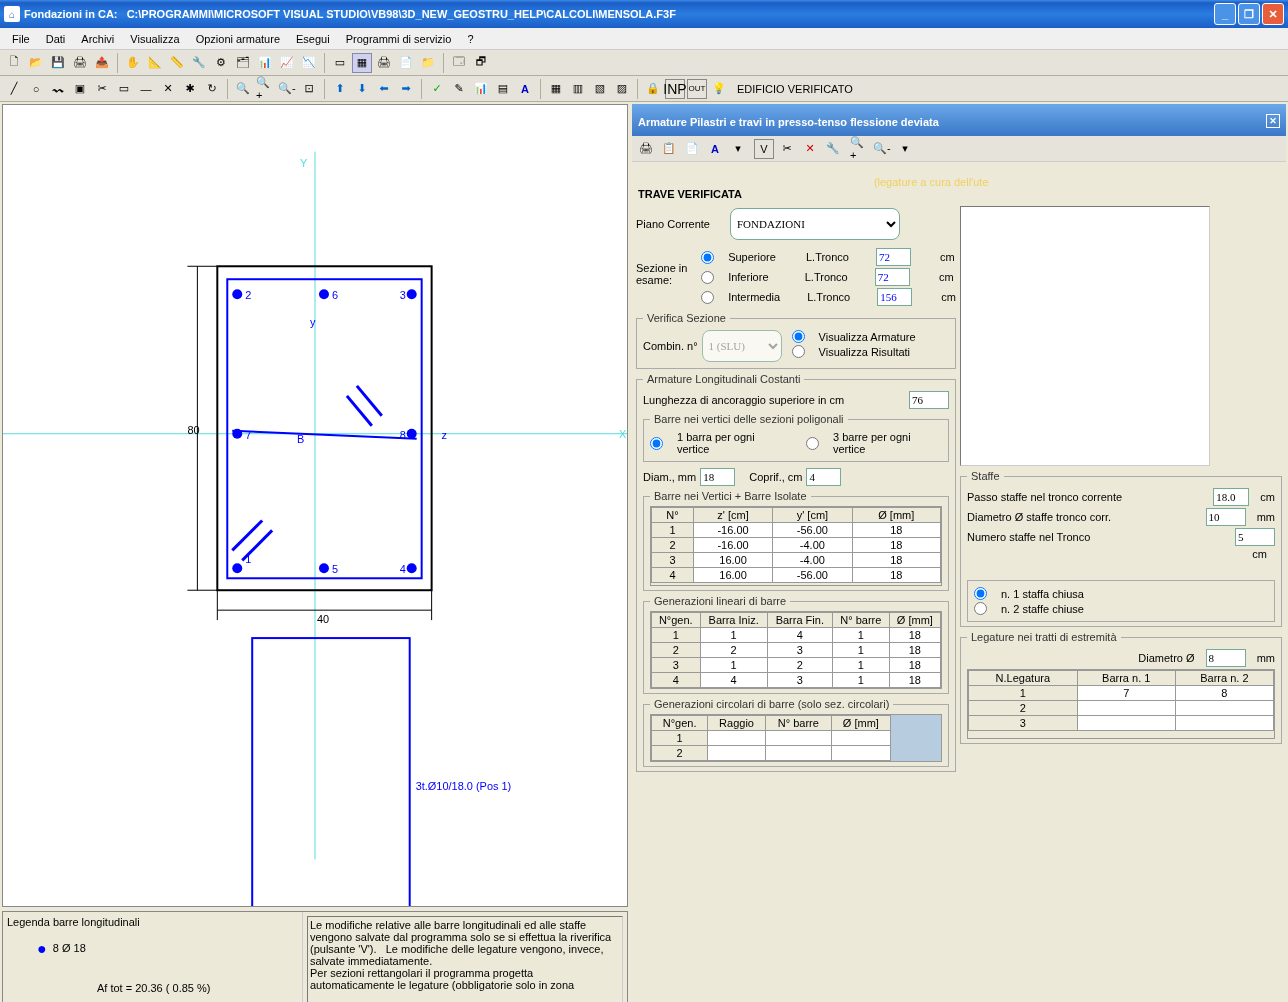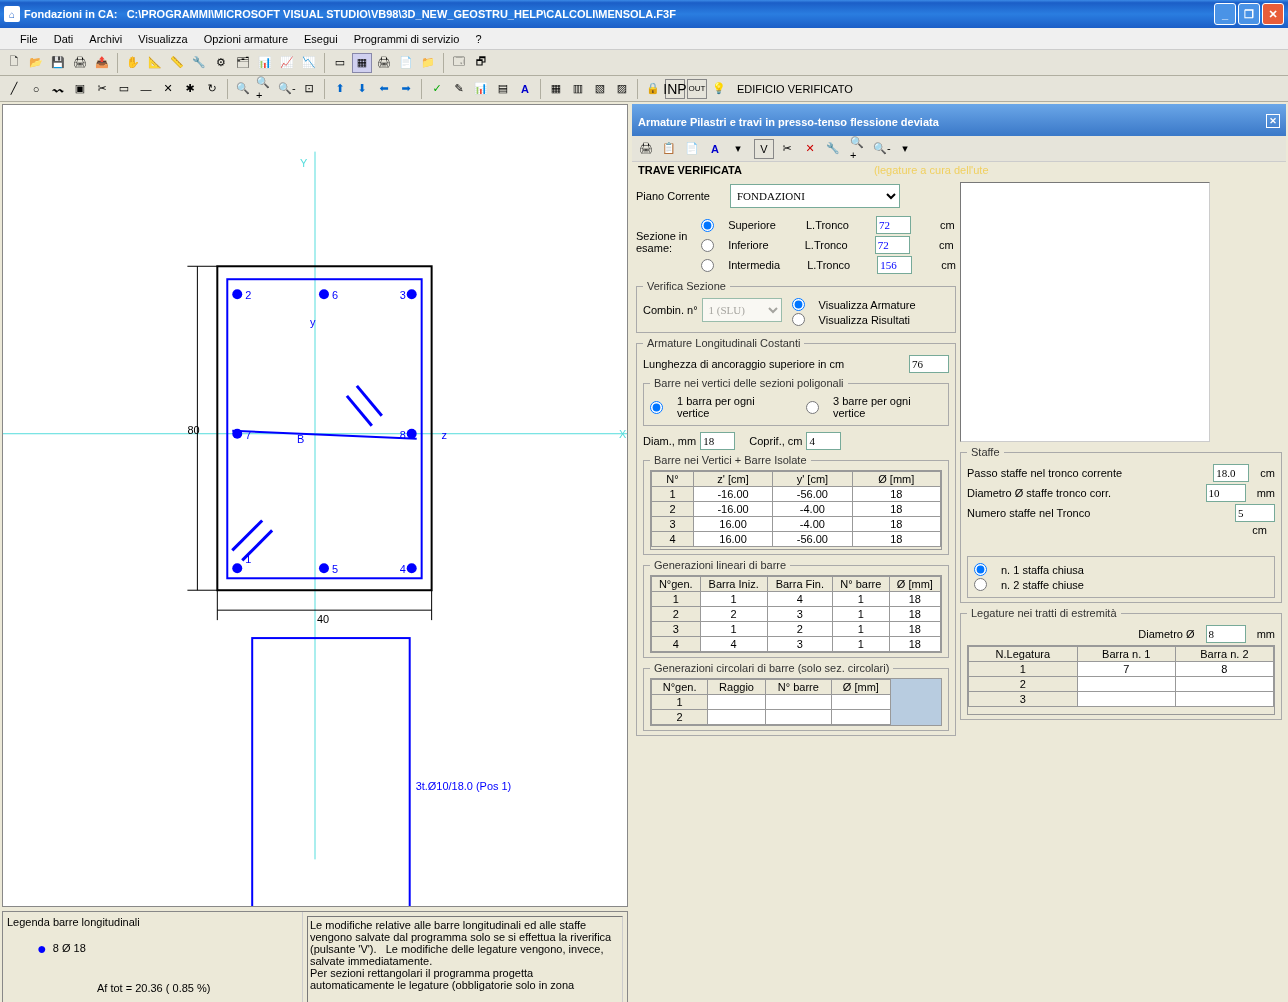--- a/index.html
+++ b/index.html
@@ -3,21 +3,21 @@
 <meta charset="utf-8">
 <style>
 * { margin: 0; padding: 0; box-sizing: border-box; font-family: Tahoma, sans-serif; font-size: 11px; }
 body { background: #ece9d8; width: 1288px; height: 1002px; overflow: hidden; }
 .titlebar { background: linear-gradient(to bottom, #3b8ae6, #1b5ec7 10%, #2a7de0 50%, #1b5ec7); height: 28px; display: flex; align-items: center; padding: 0 4px; color: #fff; font-weight: bold; }
 .titlebar .icon { width: 16px; height: 16px; margin-right: 4px; background: #fff; border-radius: 2px; display: flex; align-items: center; justify-content: center; color: #1b5ec7; font-size: 10px; }
 .titlebar .title { flex: 1; }
 .titlebar .winbtns { display: flex; gap: 2px; }
 .titlebar .wb { width: 22px; height: 22px; background: #4a93e6; border: 1px solid #fff; border-radius: 3px; display: flex; align-items: center; justify-content: center; color: #fff; font-weight: bold; }
 .titlebar .wb.close { background: #e85d3a; }
-.menubar { background: #f0f0f0; height: 22px; display: flex; align-items: center; padding: 0 12px; border-bottom: 1px solid #ccc; }
+.menubar { background: #f0f0f0; height: 22px; display: flex; align-items: center; padding: 0 4px; border-bottom: 1px solid #ccc; }
 .menubar span { padding: 2px 8px; cursor: pointer; }
 .toolbar { background: #e6e4da; height: 26px; display: flex; align-items: center; padding: 0 4px; border-bottom: 1px solid #b0aea0; gap: 2px; }
 .toolbar .sep { width: 1px; height: 20px; background: #b0aea0; margin: 0 3px; }
 .tb { width: 20px; height: 20px; display: flex; align-items: center; justify-content: center; border: 1px solid transparent; cursor: pointer; }
 .tb.active { background: #d0d0f0; border: 1px solid #88a; }
 .main { display: flex; height: 926px; }
 .left { width: 630px; display: flex; flex-direction: column; }
 .canvas-area { flex: 1; background: #fff; border: 1px solid #888; position: relative; margin: 2px; }
 .bottom-panel { height: 115px; border: 1px solid #888; margin: 2px; background: #ece9d8; display: flex; }
 .legend-box { width: 300px; padding: 4px; border-right: 1px solid #ccc; }
@@ -28,31 +28,31 @@
 .panel-title .pclose { margin-left: auto; width: 14px; height: 14px; border: 1px solid #fff; display: flex; align-items: center; justify-content: center; font-size: 9px; }
 .panel-toolbar { background: #e6e4da; height: 26px; display: flex; align-items: center; padding: 0 4px; gap: 3px; border-bottom: 1px solid #ccc; }
 .panel-body { flex: 1; display: flex; padding: 4px; gap: 4px; }
 .col-l { width: 320px; display: flex; flex-direction: column; gap: 4px; }
 .col-r { flex: 1; display: flex; flex-direction: column; gap: 4px; }
 fieldset { border: 1px solid #aaa; padding: 4px 6px; }
 legend { padding: 0 4px; color: #333; }
 .field-row { display: flex; align-items: center; gap: 4px; margin: 2px 0; }
 .field-row label { min-width: 90px; }
 input[type="text"], select { font-size: 11px; font-family: Tahoma; background: #fff; border: 1px solid #7a9; padding: 1px 2px; height: 18px; }
-select { height: 24px; }
+select { height: 32px; border-radius: 8px; }
 .radio-row { display: flex; align-items: center; gap: 12px; margin: 2px 0; }
 .radio-row input { margin-right: 2px; }
 table.grid { border-collapse: collapse; width: 100%; background: #fff; font-size: 10px; }
 table.grid th, table.grid td { border: 1px solid #999; padding: 1px 4px; text-align: center; height: 15px; }
 table.grid th { background: #ece9d8; font-weight: normal; }
 table.grid td.rowhdr { background: #ece9d8; }
 .table-wrap { border: 1px solid #999; position: relative; }
 .table-scroll { overflow-y: scroll; }
 .preview-box { width: 250px; height: 260px; background: #fff; border: 1px inset #ccc; }
-.trave-label { font-weight: bold; background: #ece9d8; padding: 2px 6px; }
+.trave-label { font-weight: bold; background: #ece9d8; padding: 2px 6px; margin-top: 24px; }
 .util-label { color: #f0d060; padding: 2px 6px; }
 </style>
 </head>
 <body>
 
 <div class="titlebar">
   <div class="icon">⌂</div>
   <div class="title">
     <span>Fondazioni in CA:</span>&nbsp;&nbsp;&nbsp;<span>C:\PROGRAMMI\MICROSOFT VISUAL STUDIO\VB98\3D_NEW_GEOSTRU_HELP\CALCOLI\MENSOLA.F3F</span>
   </div>

